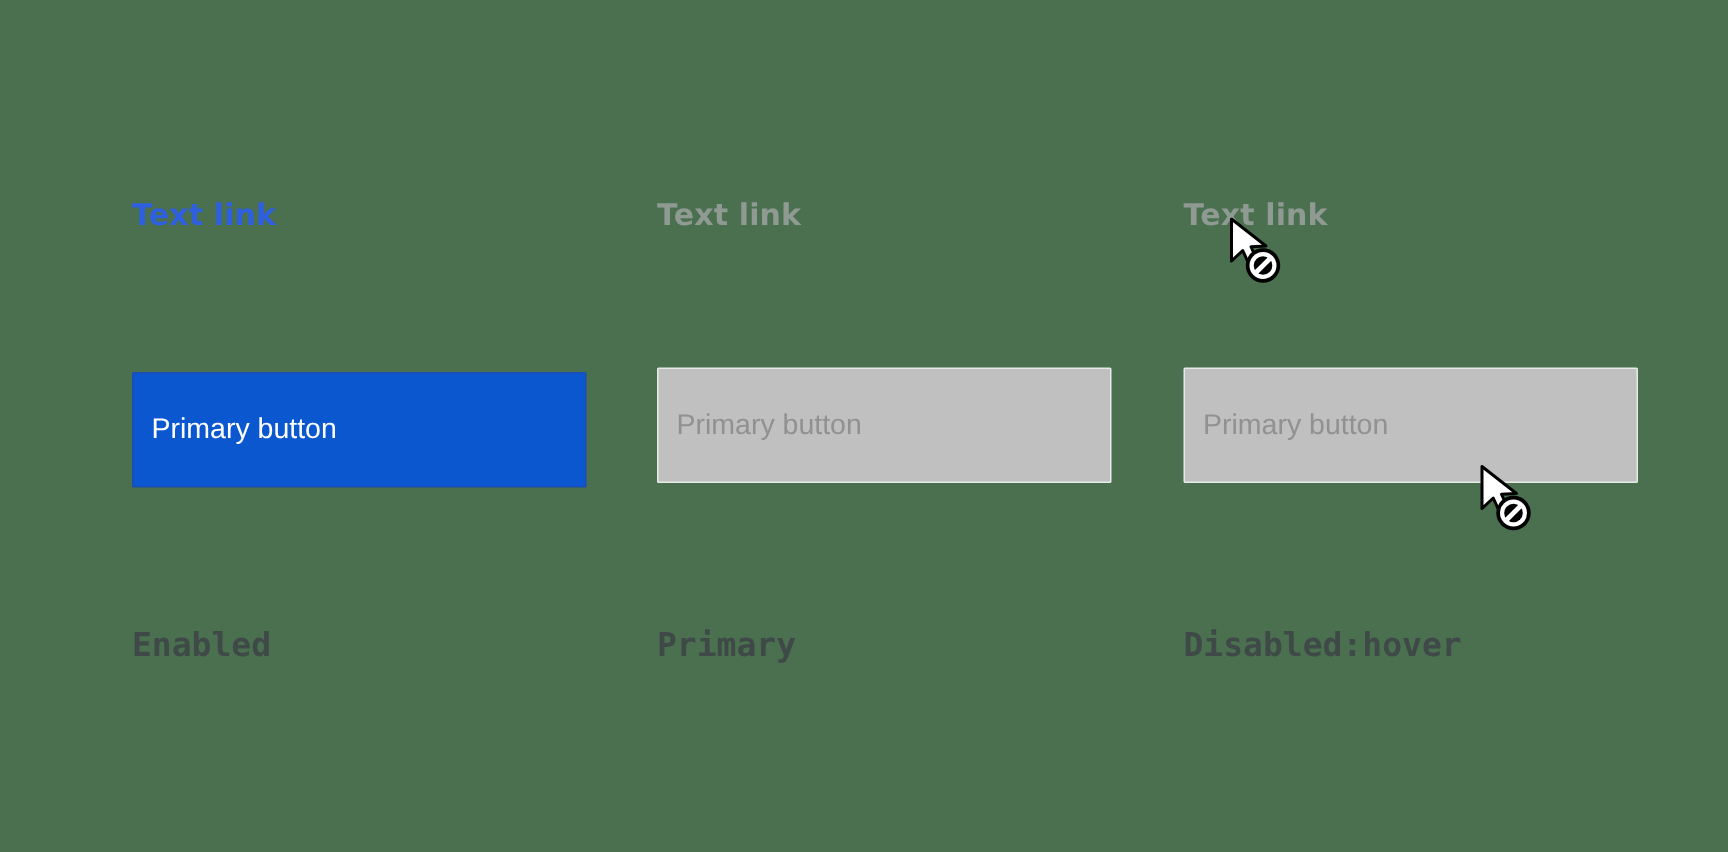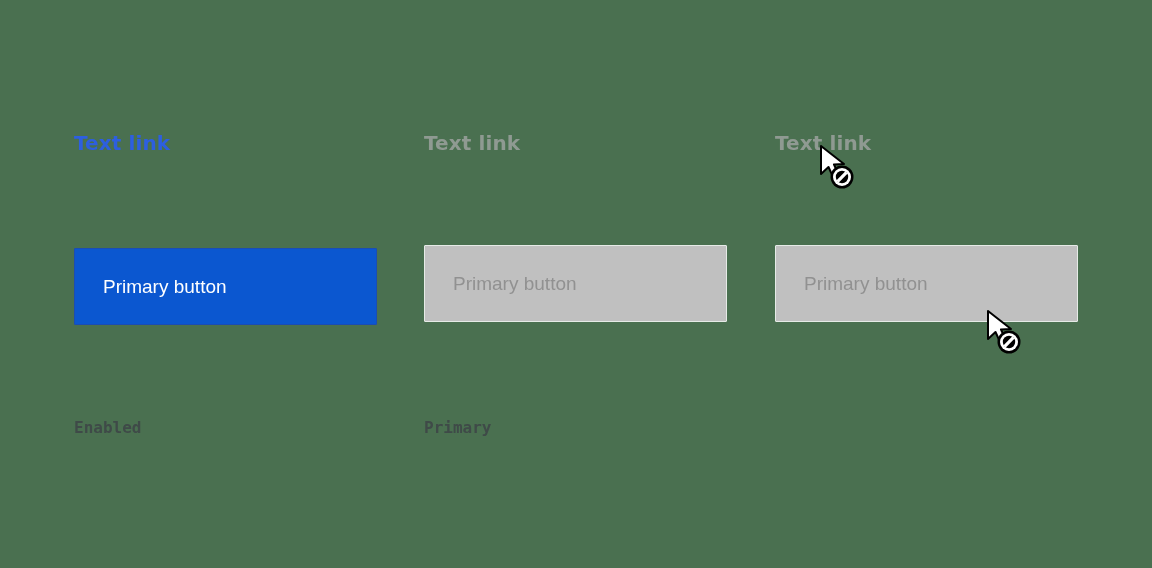--- a/index.html
+++ b/index.html
@@ -20,20 +20,21 @@
     position: relative;
     width: 1152px;
     height: 568px;
   }
 
   .column {
     position: absolute;
     top: 0;
     width: 352px;
     height: 568px;
+    margin-left: 14px;
   }
   .col-1 { left: 74px; }
   .col-2 { left: 424px; }
   .col-3 { left: 775px; }
 
   
   .text-link {
     position: absolute;
     top: 131px;
     left: 0;
@@ -57,21 +58,21 @@
     cursor: not-allowed;
   }
 
   
   .btn {
     position: absolute;
     left: 0;
     box-sizing: border-box;
     display: flex;
     align-items: center;
-    padding: 0 28px;
+    padding: 0 12px;
     font-size: 19px;
     line-height: 1;
     font-family: "Liberation Sans", sans-serif;
     border-radius: 1px;
   }
 
   .btn-primary {
     top: 248px;
     width: 303px;
     height: 77px;
@@ -100,21 +101,21 @@
     color: #919191;
     cursor: not-allowed;
   }
 
   
   .state-caption {
     position: absolute;
     top: 418px;
     left: 0;
     font-family: "DejaVu Sans Mono", monospace;
-    font-size: 16px;
+    font-size: 22px;
     font-weight: 700;
     letter-spacing: 0px;
     color: #3f4a48;
     white-space: nowrap;
   }
 
   
   .cursor-graphic {
     position: absolute;
     width: 44px;
@@ -143,20 +144,21 @@
     <button class="btn btn-disabled" disabled="">Primary button</button>
 
     <div class="state-caption">Primary</div>
   </div>
 
   <div class="column col-3">
     <span class="text-link disabled-hover">Text link</span>
 
     <button class="btn btn-disabled-hover" disabled="">Primary button</button>
 
+    <div class="state-caption">Disabled:hover</div>
   </div>
 
   <svg class="cursor-graphic cursor-link" viewBox="0 0 44 46">
 
     <path d="M2 1 L2 29 L9.5 22 L14.5 33 L20 30.5 L15 19.5 L25 19 Z" fill="#ffffff" stroke="#000000" stroke-width="2" stroke-linejoin="round"></path>
 
     <circle cx="23" cy="32" r="11.5" fill="#000000"></circle>
     <circle cx="23" cy="32" r="9" fill="#ffffff"></circle>
     <circle cx="23" cy="32" r="6.2" fill="#000000"></circle>
     <rect x="16.6" y="30.4" width="12.8" height="3.2" fill="#ffffff" transform="rotate(-45 23 32)"></rect>

